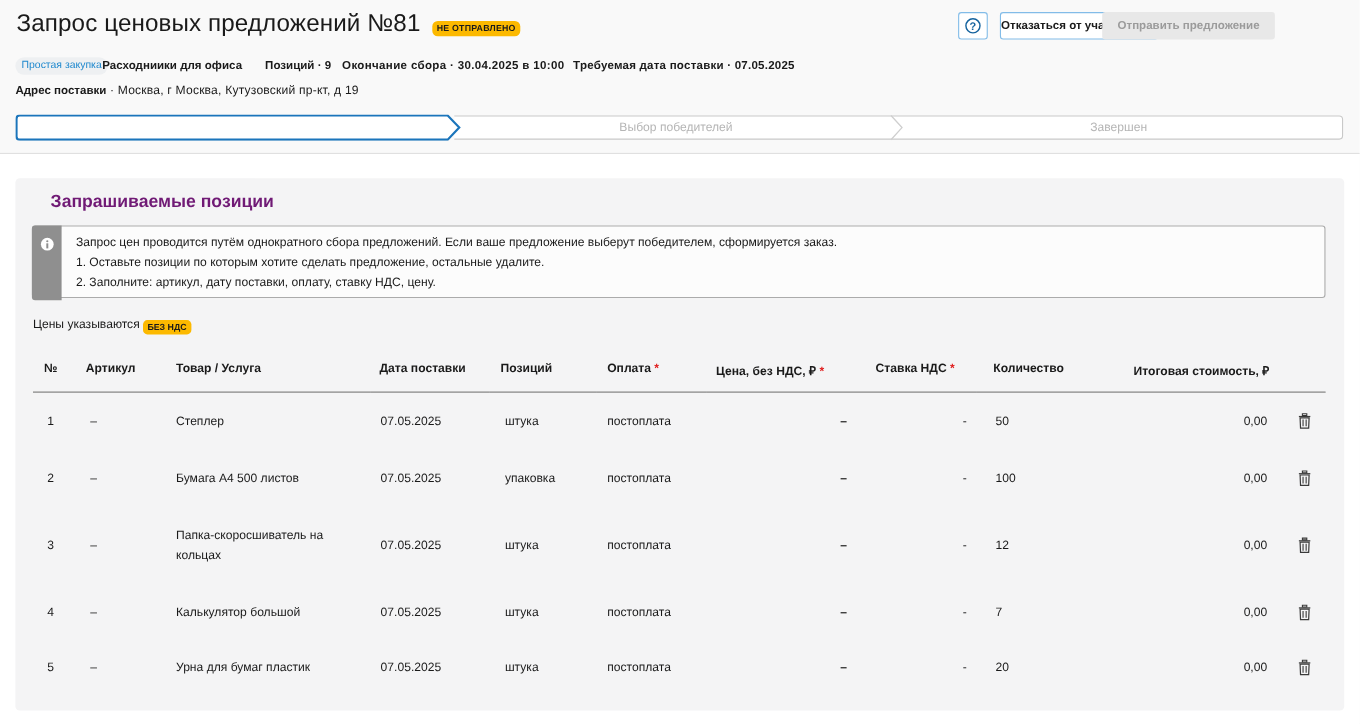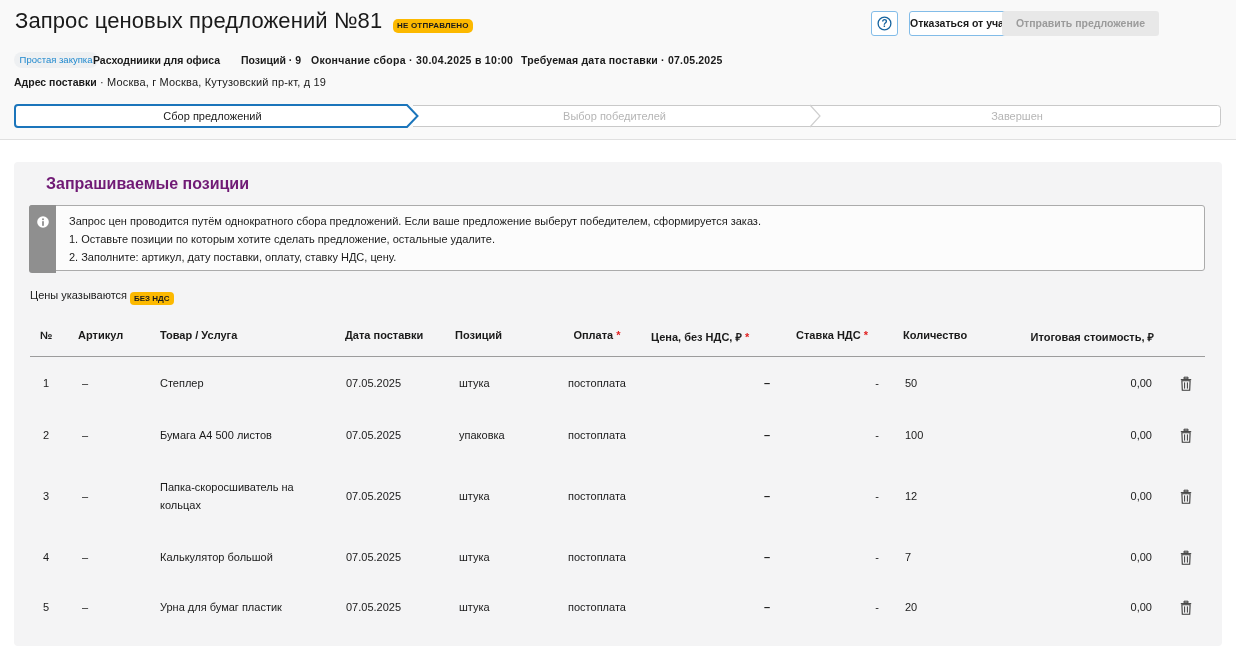--- a/index.html
+++ b/index.html
@@ -41,21 +41,21 @@
   table.items td { font-size:11px; color:#1a1a1a; vertical-align:middle; padding:0; }
   .rq { color:#e02020; }
   tr.r1 td { height:54px; }
   tr.r2 td, tr.r4 td, tr.r5 td { height:50px; }
   tr.r3 td { height:72px; }
   table.items th.c1 { padding-left:10px; } table.items td.c1 { padding-left:13px; }
   table.items th.c2 { padding-left:8px; }  table.items td.c2 { padding-left:12px; }
   table.items .c3 { padding-left:10px; }
   table.items th.c4 { padding-left:8px; }  table.items td.c4 { padding-left:9px; }
   table.items th.c5 { padding-left:10px; } table.items td.c5 { padding-left:14px; }
-  table.items .c6 { padding-left:10px;text-align:center; }
+  table.items .c6 { padding-left:10px; }
   table.items th.c7 { padding-left:9px; }  table.items td.c7 { text-align:right; padding-right:10px; font-weight:700; }
   table.items th.c8 { padding-left:16px; } table.items td.c8 { text-align:right; padding-right:9px; }
   table.items th.c9 { padding-left:15px; } table.items td.c9 { padding-left:17px; }
   table.items th.c10 { text-align:right; padding-right:6px; } table.items td.c10 { text-align:right; padding-right:8px; }
   table.items .c11 { text-align:center; }
   table.items td.c11 { padding-left:7px; }
   .tw { line-height:18px; }
 </style>
 </head>
 <body>
@@ -76,21 +76,20 @@
 <div class="m1 m1c">Окончание сбора · 30.04.2025 в 10:00</div>
 <div class="m1 m1d">Требуемая дата поставки · 07.05.2025</div>
 <div class="meta2">Адрес поставки<span> · Москва, г Москва, Кутузовский пр-кт, д 19</span></div>
 
 <div class="stepper">
   <svg width="1208" height="24" viewBox="0 0 1208 24">
     <path d="M399 1.5 L1203.5 1.5 Q1206.5 1.5 1206.5 4.5 L1206.5 19.5 Q1206.5 22.5 1203.5 22.5 L399 22.5" fill="#fff" stroke="#c9c9c9" stroke-width="1"></path>
     <path d="M796 1 L806 12 L796 23" fill="none" stroke="#cfcfcf" stroke-width="1.2"></path>
     <path d="M4 1 L393 1 L403.5 12 L393 23 L4 23 Q1 23 1 20 L1 4 Q1 1 4 1 Z" fill="#fff" stroke="#1b75bb" stroke-width="2"></path>
   </svg>
-  <div class="steptxt st1">Сбор предложений</div>
   <div class="steptxt st3">Завершен</div>
   <div class="steptxt st2">Выбор победителей</div>
 </div>
 
 <div class="card">
   <h2 class="sect">Запрашиваемые позиции</h2>
   <div class="info">
     <div class="info-strip"><svg width="27" height="68" viewBox="0 0 27 68">
           <circle cx="14" cy="17" r="5.8" fill="#fff"></circle>
           <circle cx="14" cy="14.3" r="1" fill="#8f8f8f"></circle>

